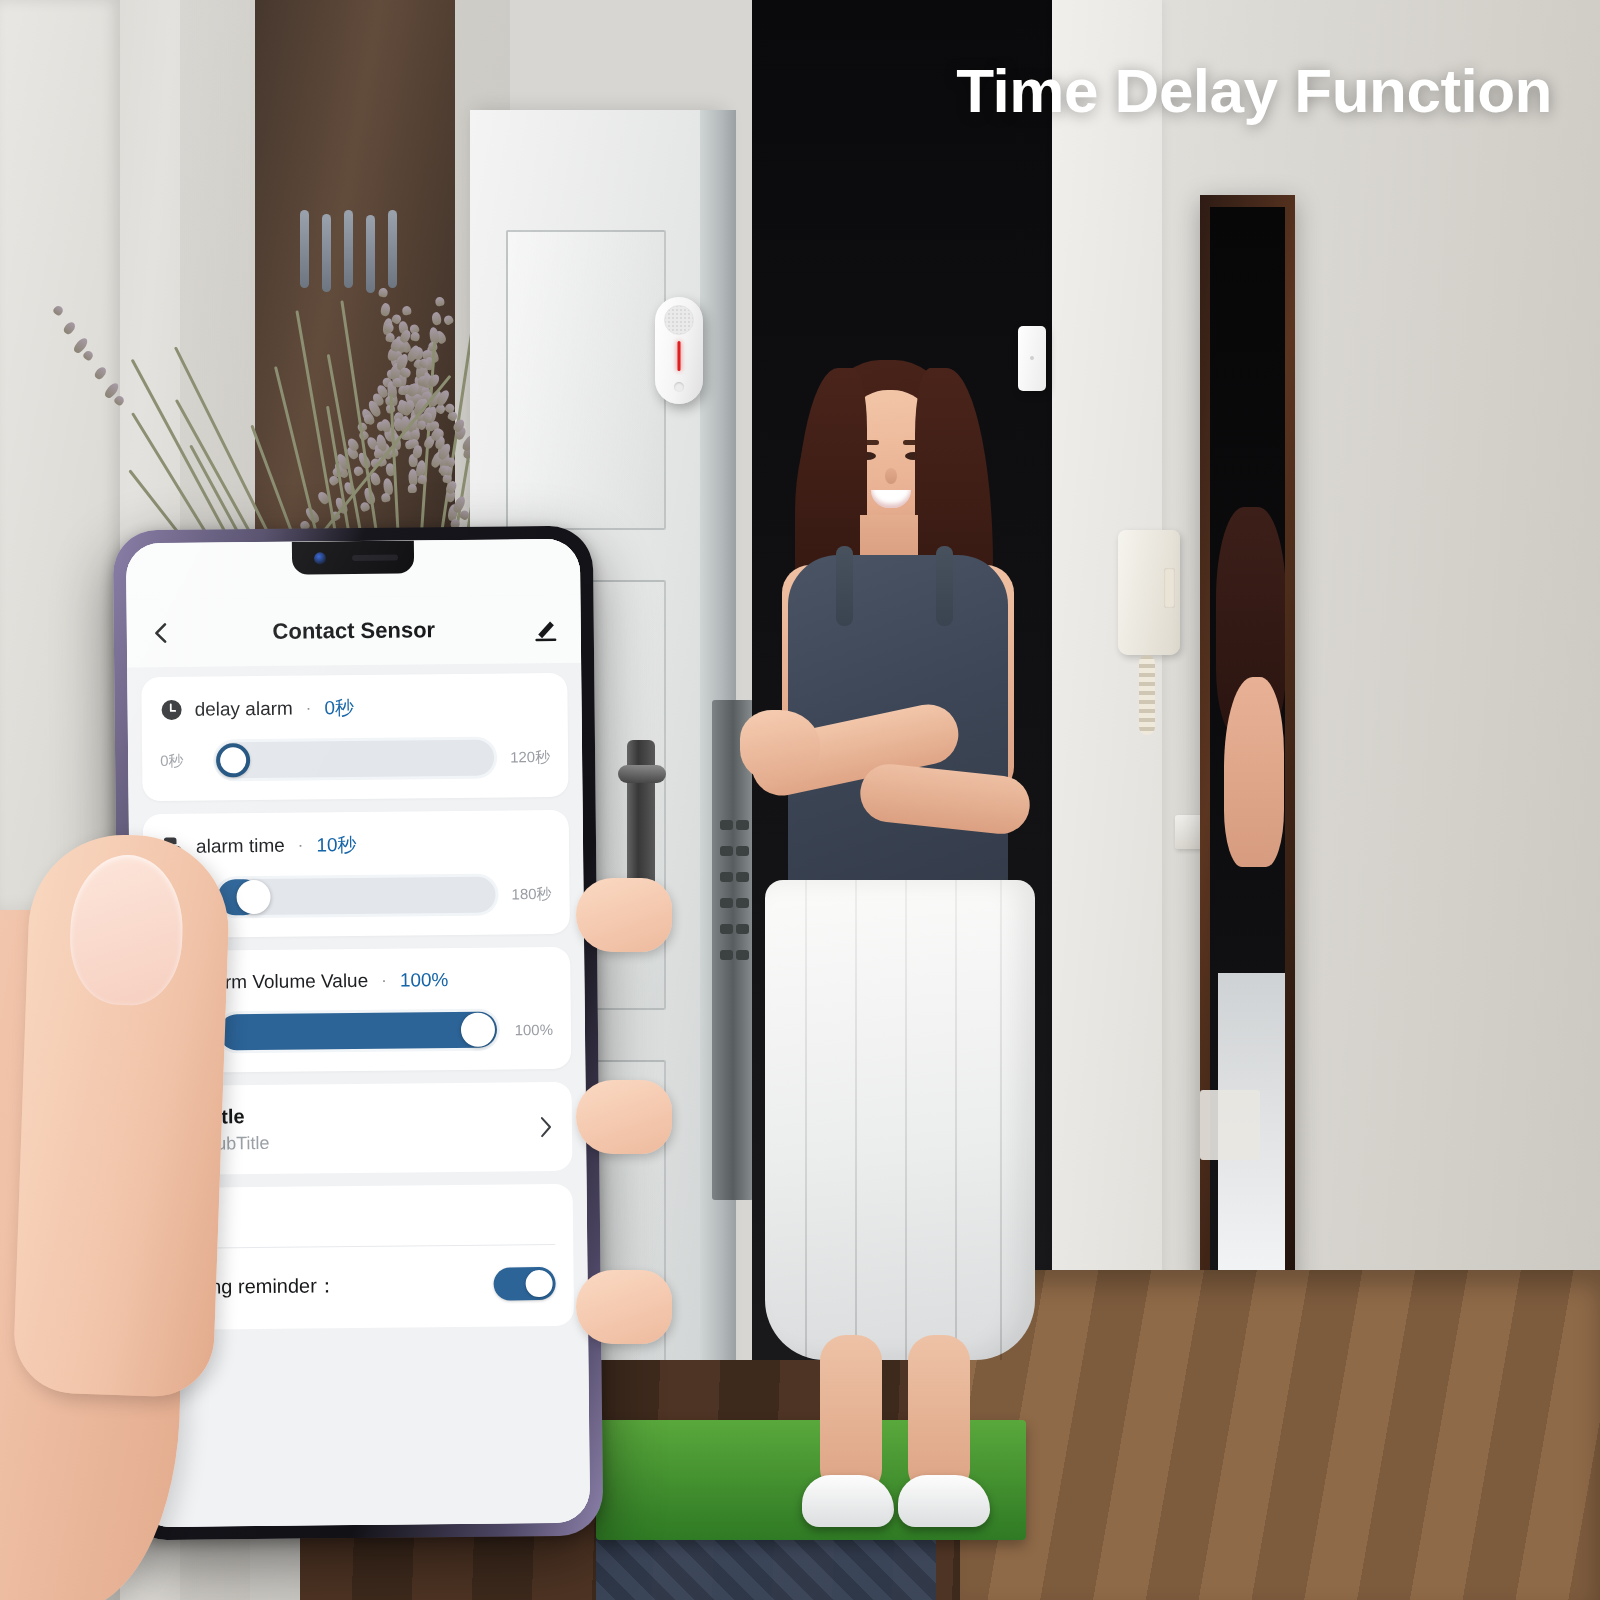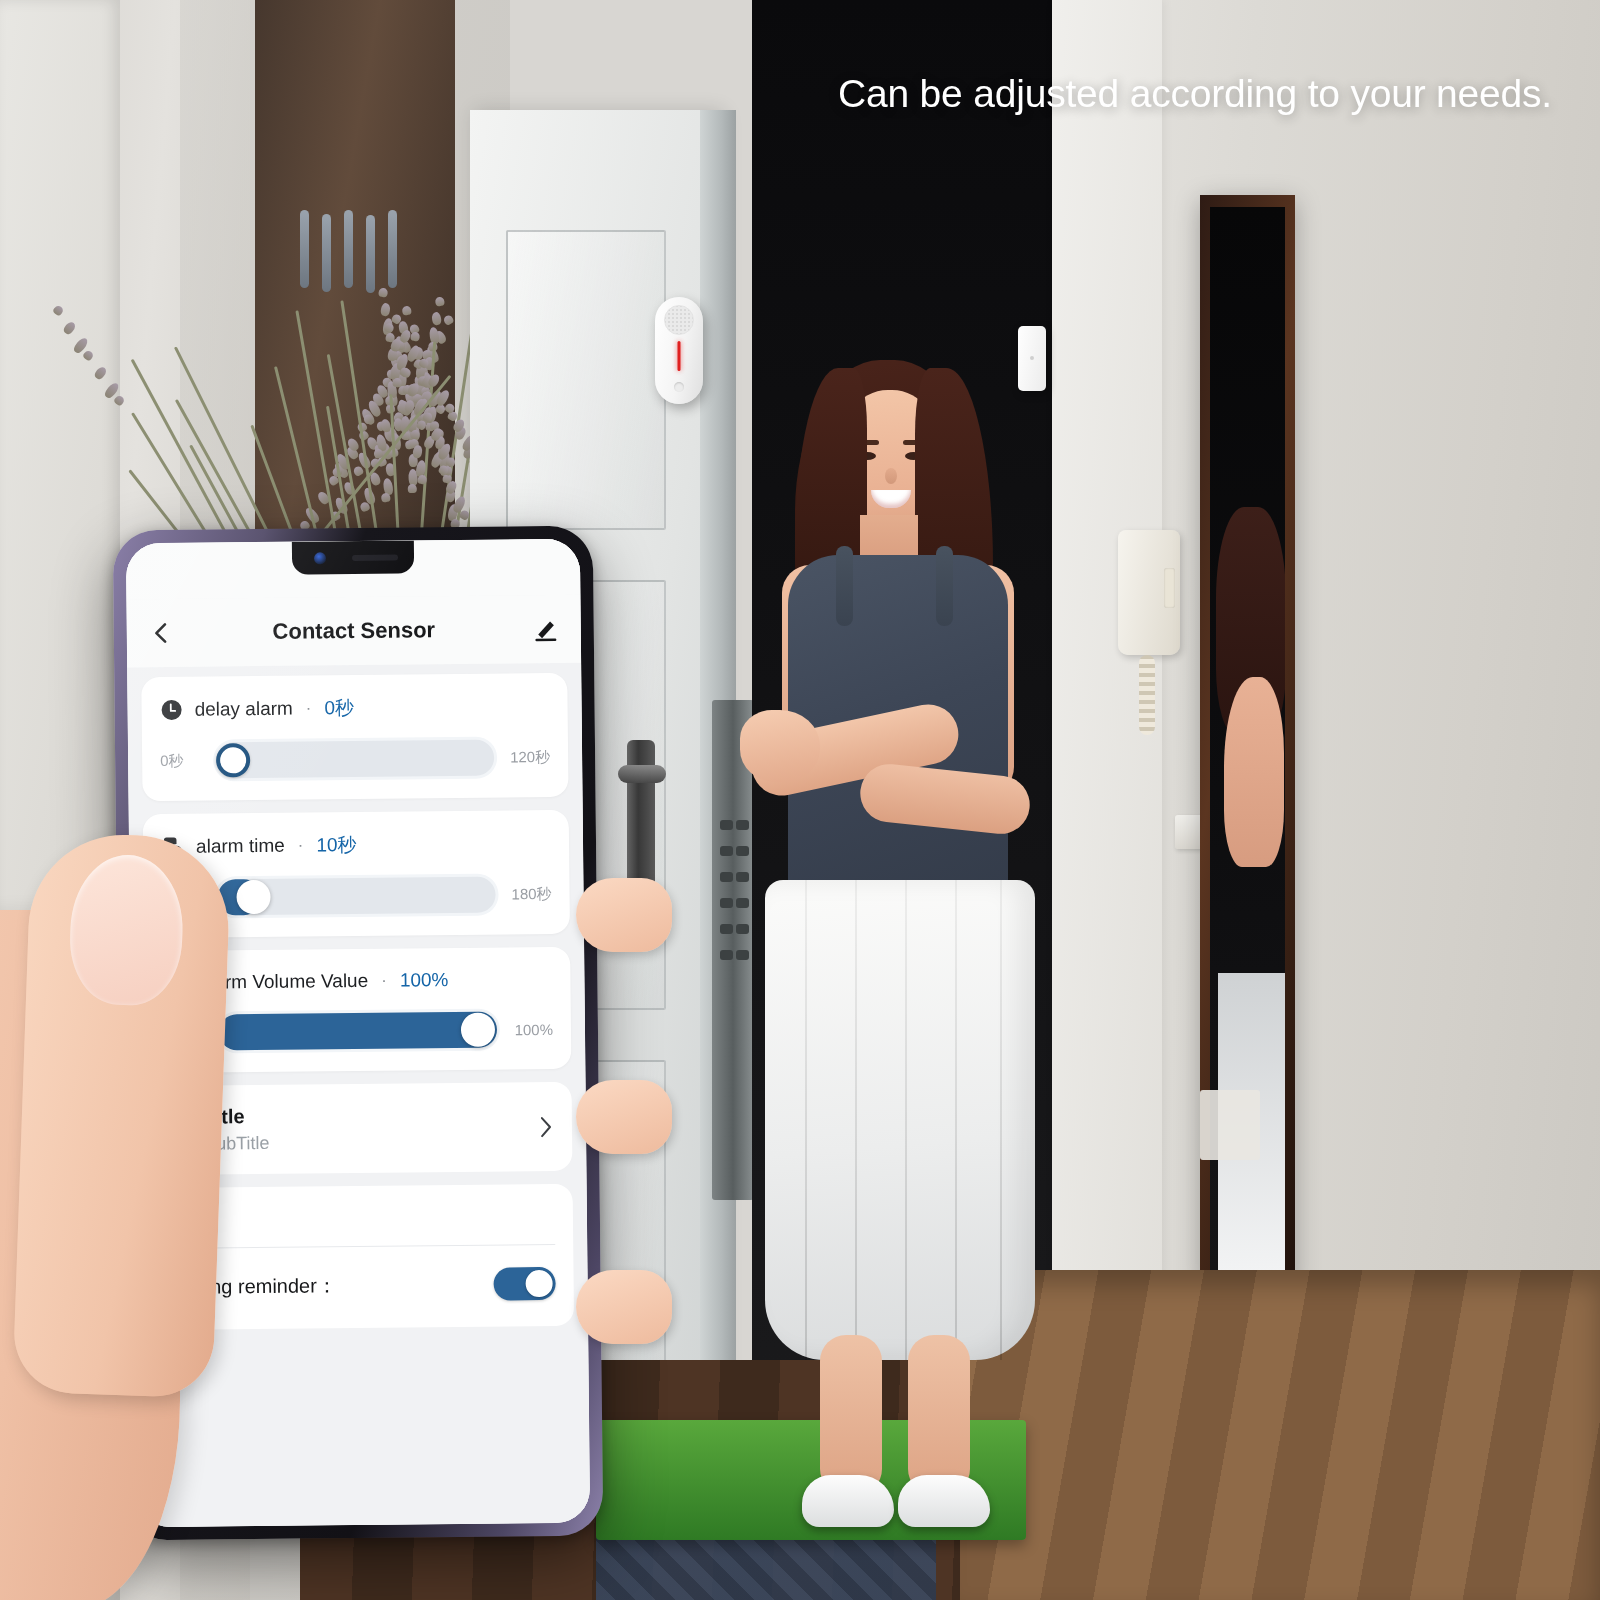--- a/index.html
+++ b/index.html
@@ -785,21 +785,21 @@
     <div class="alarm-grille"></div>
     <div class="alarm-led"></div>
     <div class="alarm-btn"></div>
   </div>
   <div class="contact-sensor">
     <div class="contact-sensor-dot"></div>
   </div>
 </div>
 
 <div class="headline-wrap">
-  <div class="subheadline">Can be adjusted according to your needs.</div>
+  <div class="headline">Time Delay Function</div>
 </div>
 
 <div class="hand-hold">
   <div class="palm"></div>
   <div class="thumb-f">
     <div class="nail"></div>
   </div>
 </div>
 
 <div class="phone-wrap">

